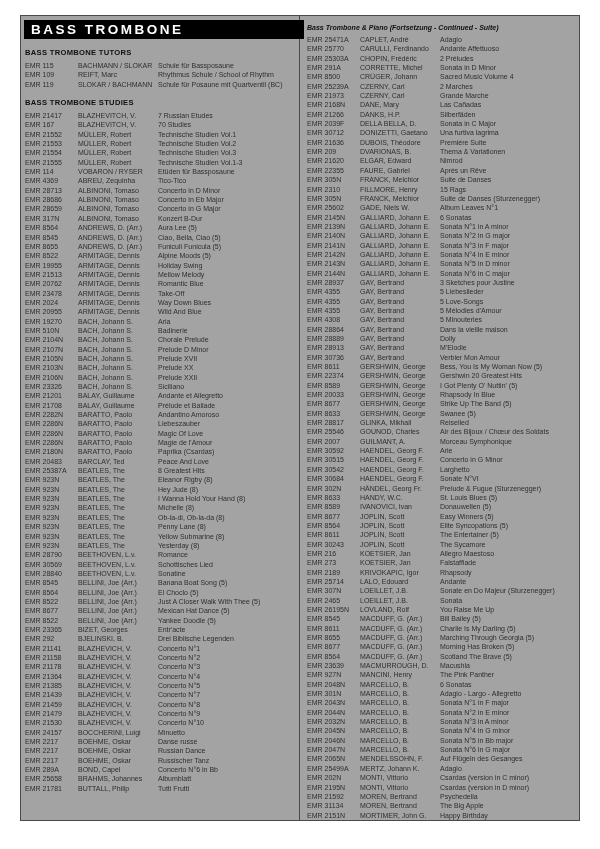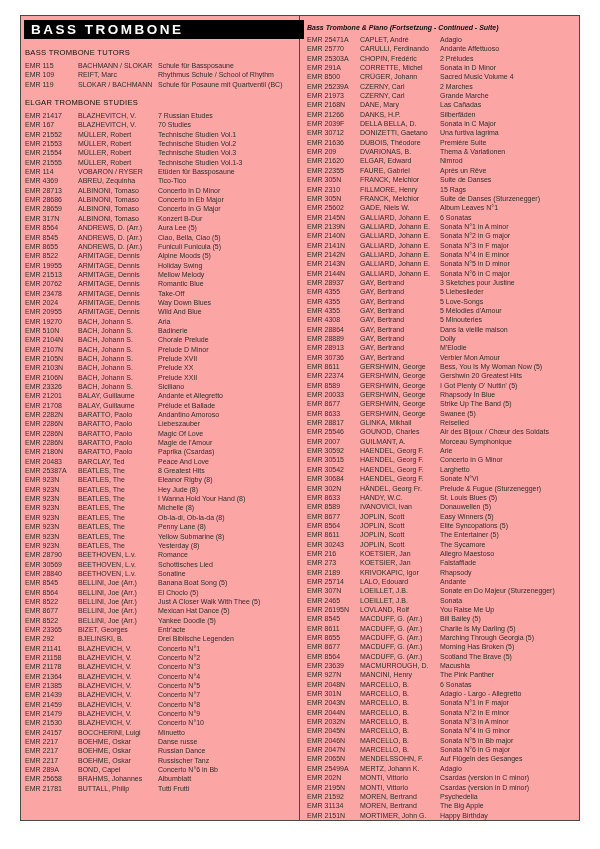--- a/index.html
+++ b/index.html
@@ -10,21 +10,21 @@
     color:#2b2b2b;
     position:relative;
     overflow:hidden;
   }
   .sheet {
     position:absolute; left:20px; top:15px;
     width:560px; height:806px;
     border:1px solid #4a4a4a;
     display:flex;
     box-sizing:border-box;
-    background:#fca5a5;
+    background:#a3a3a3;
   }
   .col { box-sizing:border-box; }
   .col-left {
     width:279px;
     border-right:1px solid #4a4a4a;
     padding:0 3px 0 4px;
   }
   .col-right {
     flex:1;
     padding:7px 4px 0 7px;
@@ -34,21 +34,21 @@
     width:273px;
     background:#000;
     color:#fff;
     font-weight:bold;
     font-size:13.5px;
     letter-spacing:2.5px;
     line-height:19px;
     padding-left:7px;
   }
   .section-heading {
-    font-weight:normal;
+    font-weight:bold;
     font-size:7.6px;
     letter-spacing:0.3px;
     color:#111;
     margin:9px 0 4px 0;
   }
   .cont-heading {
     font-weight:bold;
     font-style:italic;
     font-size:7px;
     line-height:10px;
@@ -83,21 +83,21 @@
         <div class="row">
           <span class="ref">EMR 109</span>
           <span class="composer">REIFT, Marc</span>
           <span class="title">Rhythmus Schule / School of Rhythm</span>
         </div>
         <div class="row">
           <span class="ref">EMR 119</span>
           <span class="composer">SLOKAR / BACHMANN</span>
           <span class="title">Schule für Posaune mit Quartventil (BC)</span>
         </div>
-        <div class="section-heading">ELGAR TROMBONE STUDIES</div>
+        <div class="section-heading">BASS TROMBONE STUDIES</div>
         <div class="row">
           <span class="ref">EMR 21417</span>
           <span class="composer">BLAZHEVITCH, V.</span>
           <span class="title">7 Russian Etudes</span>
         </div>
         <div class="row">
           <span class="ref">EMR 167</span>
           <span class="composer">BLAZHEVITCH, V.</span>
           <span class="title">70 Studies</span>
         </div>

